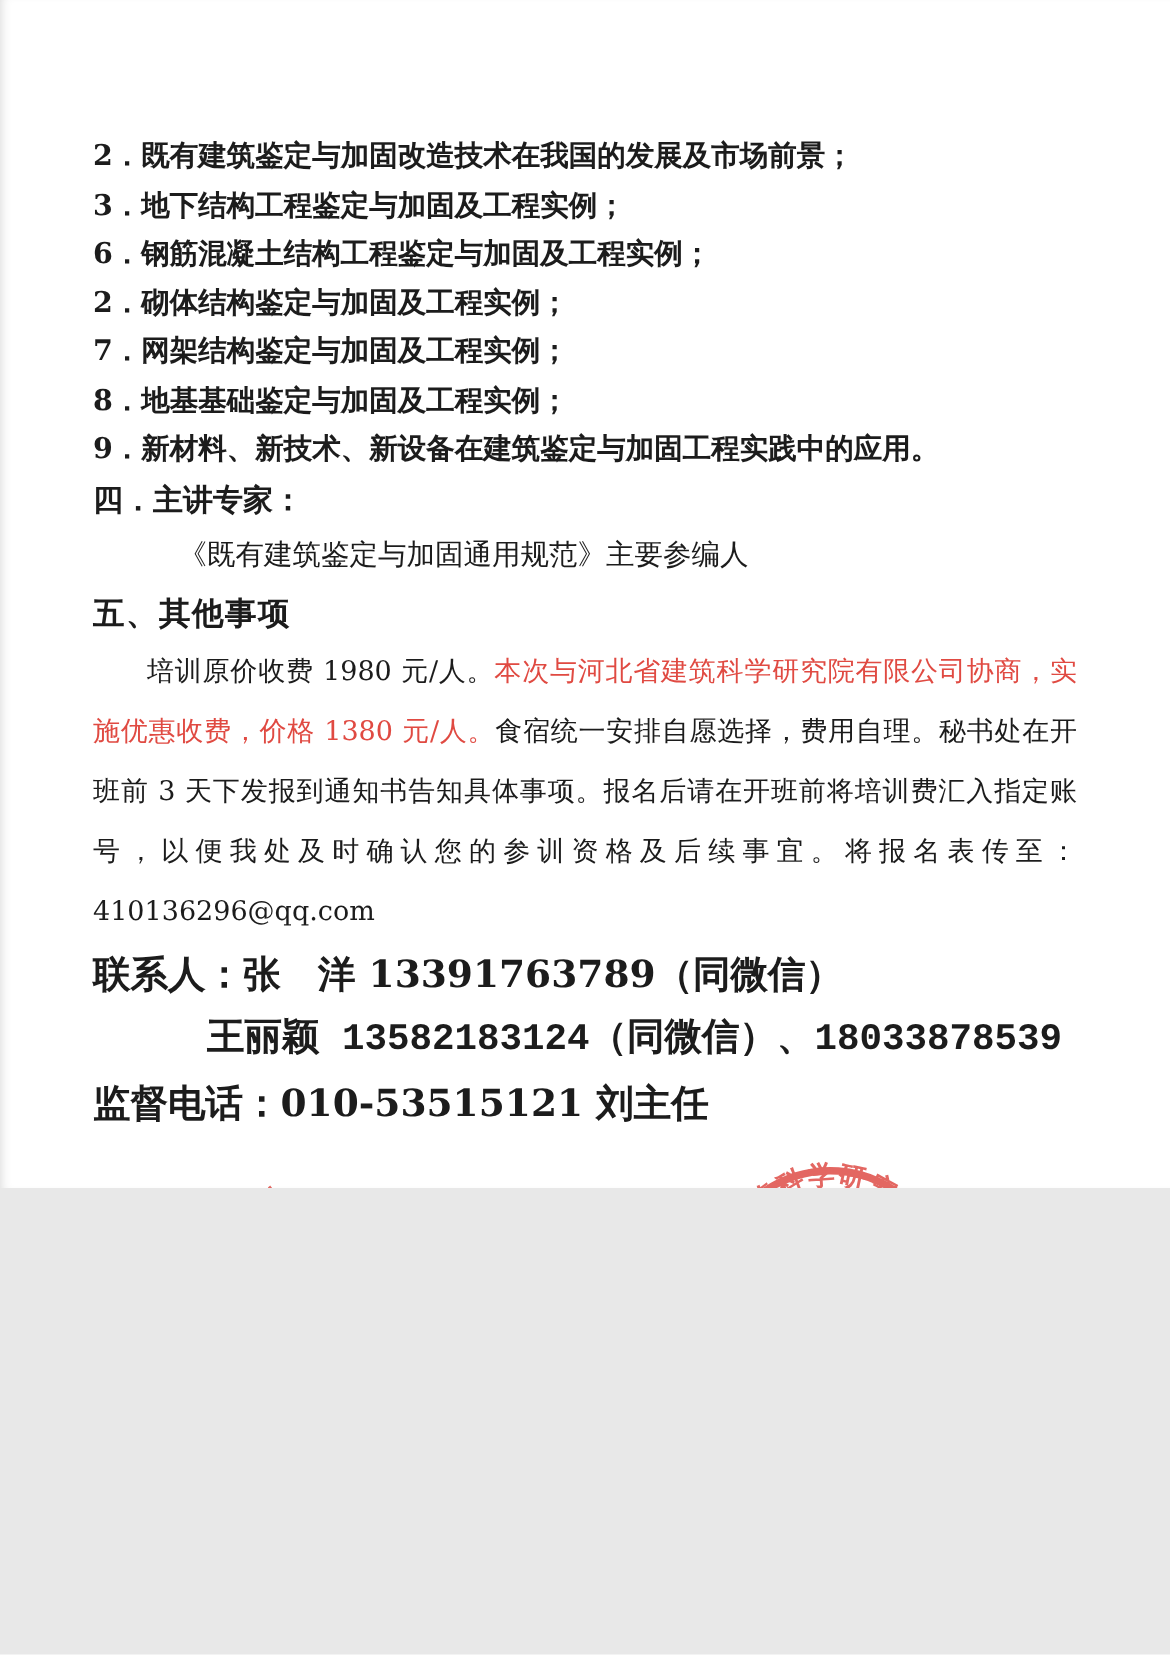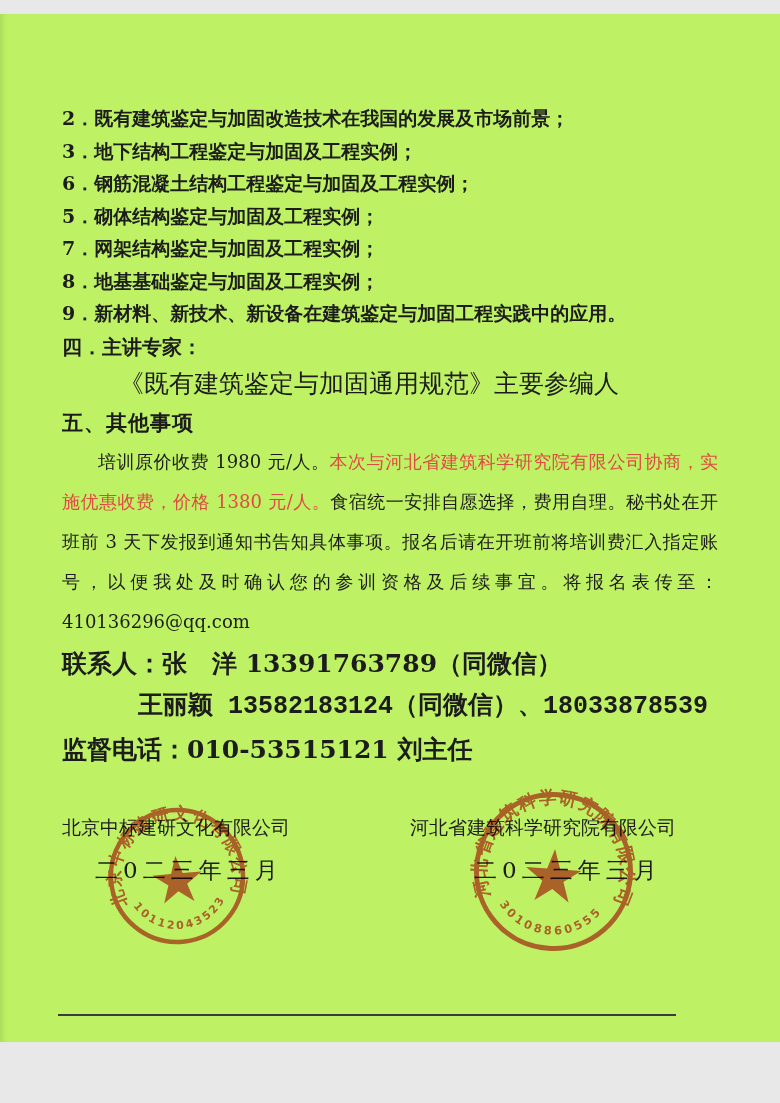--- a/index.html
+++ b/index.html
@@ -1,28 +1,28 @@
 <!DOCTYPE html>
 <html><head>
 <meta charset="utf-8">
 <style>
   html,body { margin:0; padding:0; background:#e8e8e8; }
   .page {
-    position:relative; width:780px; height:1028px; margin:14px auto;
-    background:#bef264; overflow:hidden;
+    position:relative; width:780px; height:792px; margin:0 auto;
+    background:#ffffff; overflow:hidden;
     font-family:"DejaVu Serif","Liberation Serif",serif;
     color:#1c1c1c;
     box-shadow:inset 6px 0 8px -6px rgba(0,0,0,.18);
   }
   .content { position:absolute; left:62px; top:88px; width:656px; }
 
   .agenda-item { font-size:19px; line-height:32.5px; font-weight:600; white-space:nowrap; }
 
   .heading4 { font-size:20px; line-height:34px; font-weight:700; }
-  .expert-line { font-size:25px; line-height:40px; padding-left:57px; }
+  .expert-line { font-size:19px; line-height:40px; padding-left:57px; }
   .heading5 {
     font-size:21px; line-height:38px; font-weight:700;
     font-family:"DejaVu Sans","Liberation Sans",sans-serif; letter-spacing:1px;
   }
 
   .para-line { font-size:18px; line-height:40px; text-align:justify; text-align-last:justify; }
   .para-line.indent { text-indent:36px; }
   .para-line.plain { text-align:center; text-align-last:left; }
   .red { color:#e04a42; }
 
@@ -52,21 +52,21 @@
 <body>
 
 <div class="page">
 
   <div class="content">
 
     <div>
         <div class="agenda-item">2．既有建筑鉴定与加固改造技术在我国的发展及市场前景；</div>
         <div class="agenda-item">3．地下结构工程鉴定与加固及工程实例；</div>
         <div class="agenda-item">6．钢筋混凝土结构工程鉴定与加固及工程实例；</div>
-        <div class="agenda-item">5．砌体结构鉴定与加固及工程实例；</div>
+        <div class="agenda-item">2．砌体结构鉴定与加固及工程实例；</div>
         <div class="agenda-item">7．网架结构鉴定与加固及工程实例；</div>
         <div class="agenda-item">8．地基基础鉴定与加固及工程实例；</div>
         <div class="agenda-item">9．新材料、新技术、新设备在建筑鉴定与加固工程实践中的应用。</div>
       </div>
 
     <div class="heading4">四．主讲专家：</div>
     <div class="expert-line">《既有建筑鉴定与加固通用规范》主要参编人</div>
 
     <div class="heading5">五、其他事项</div>
 

